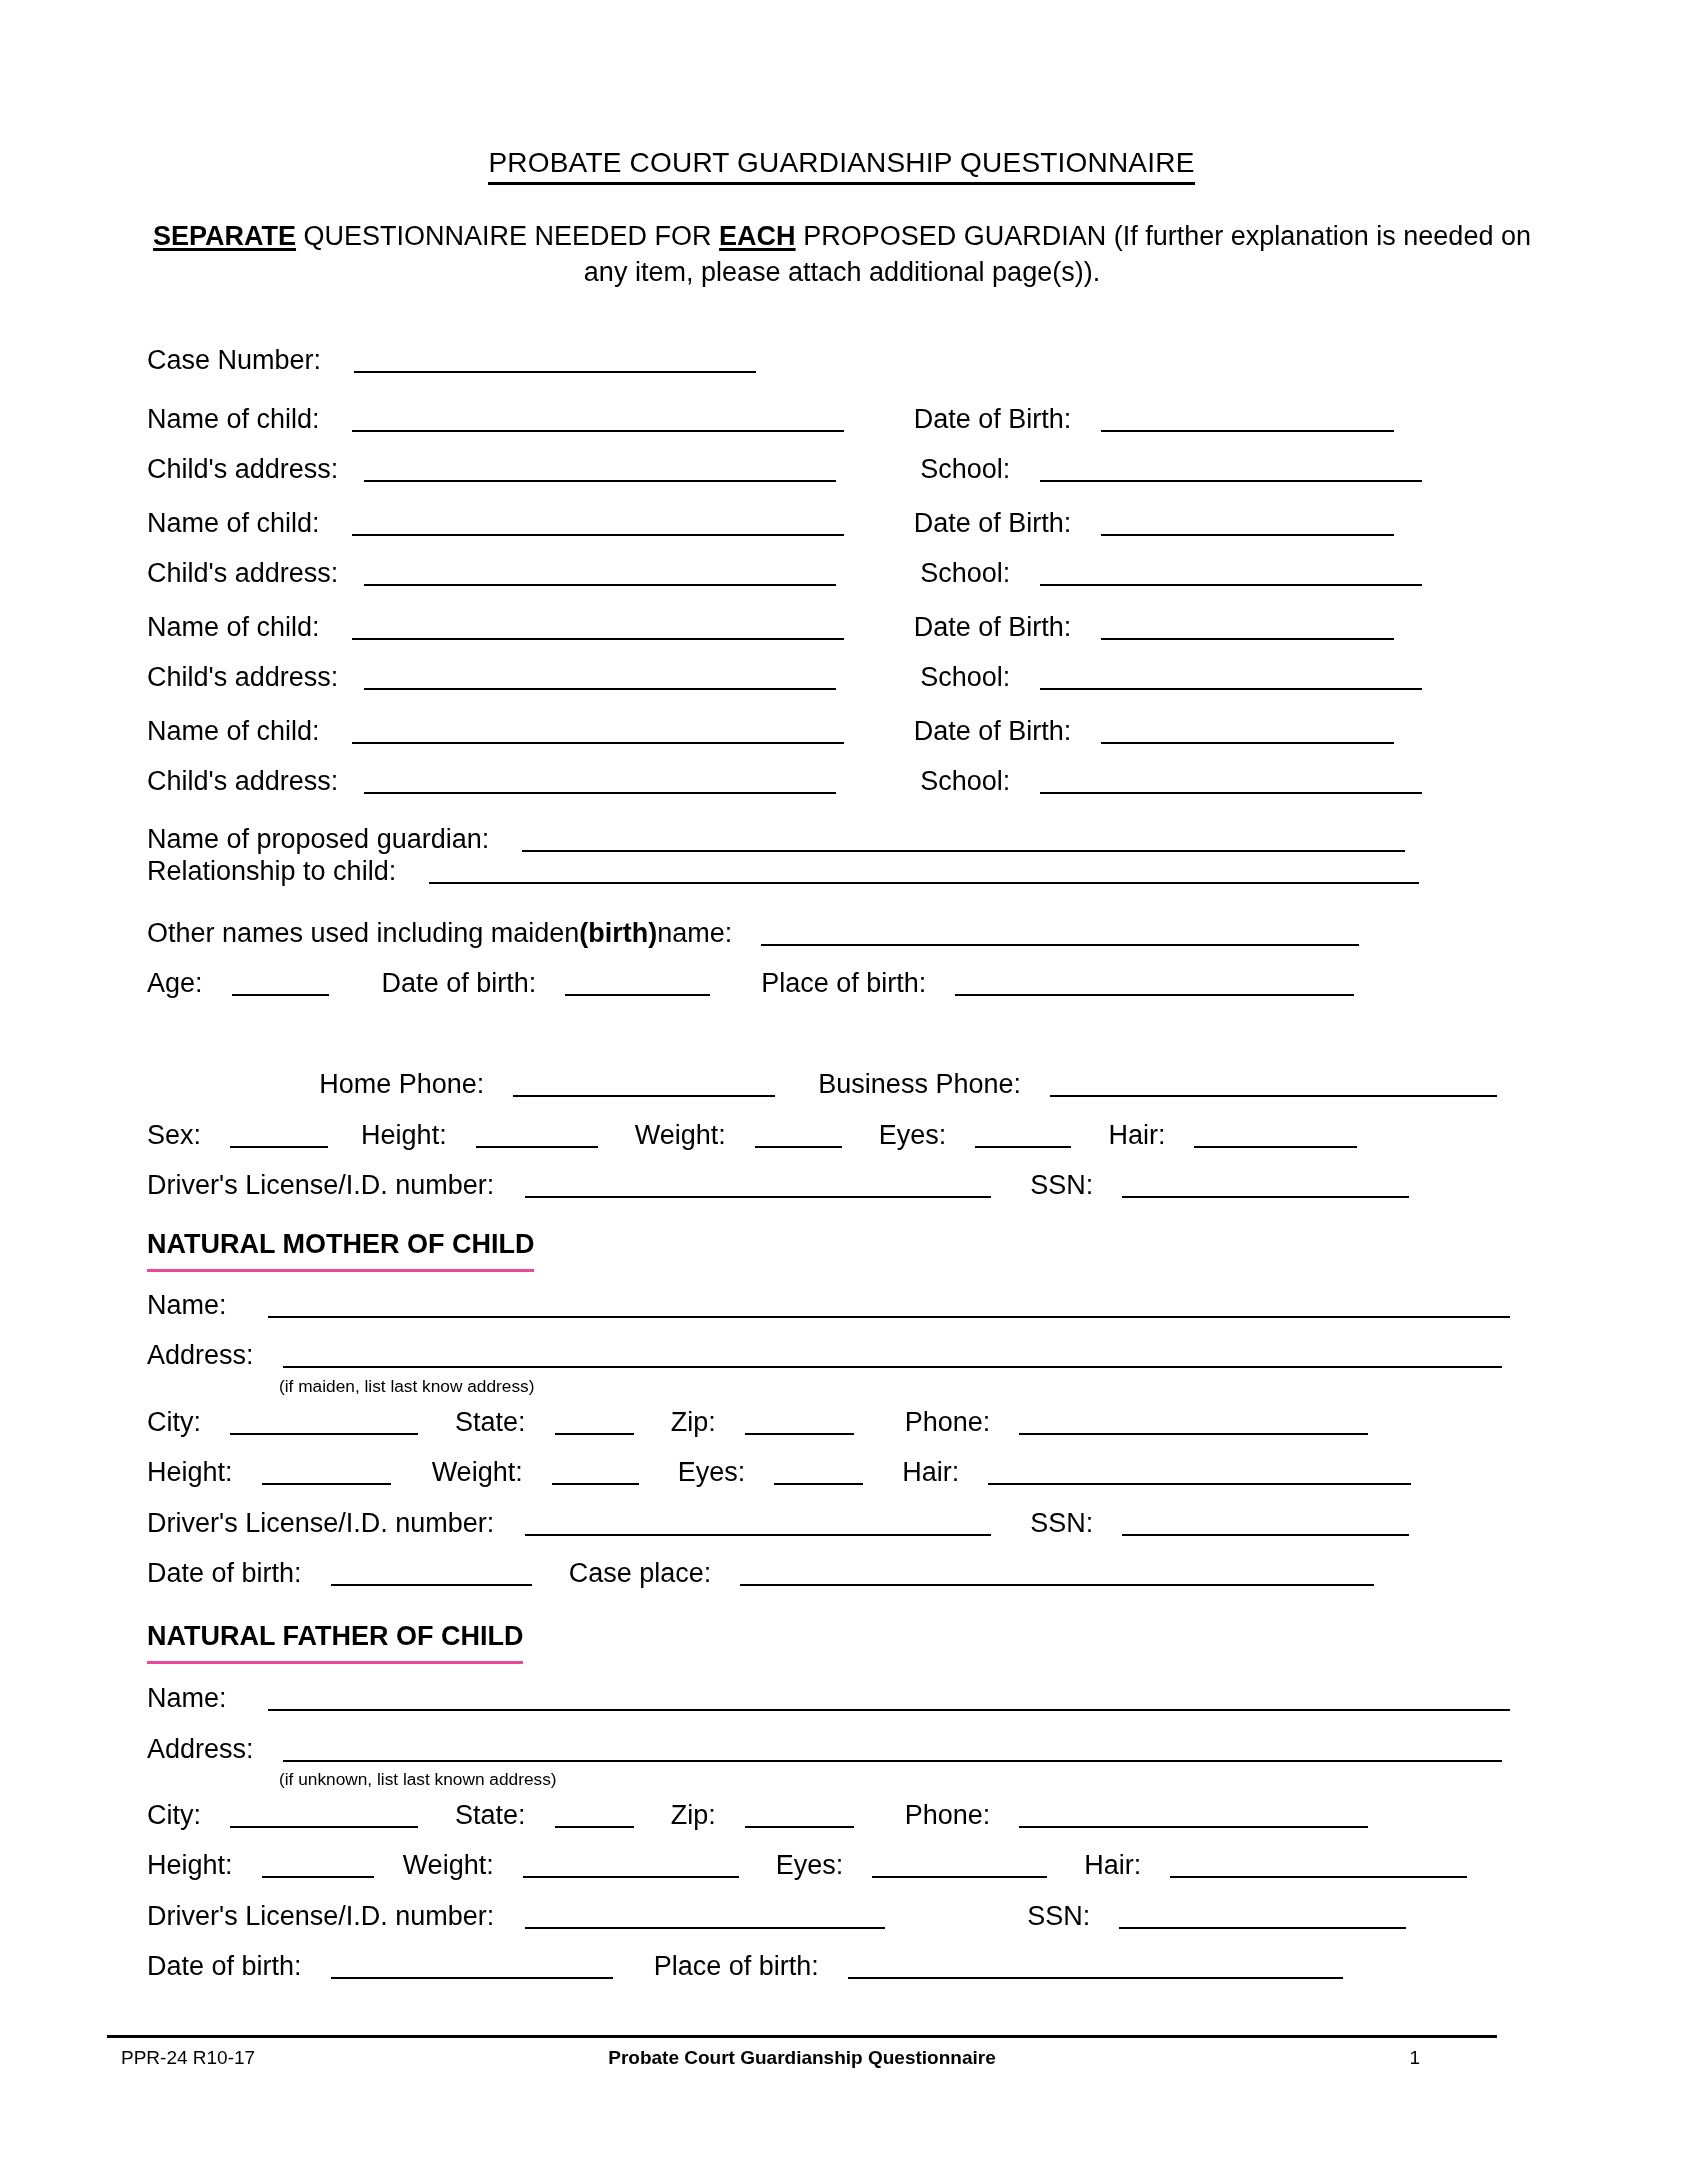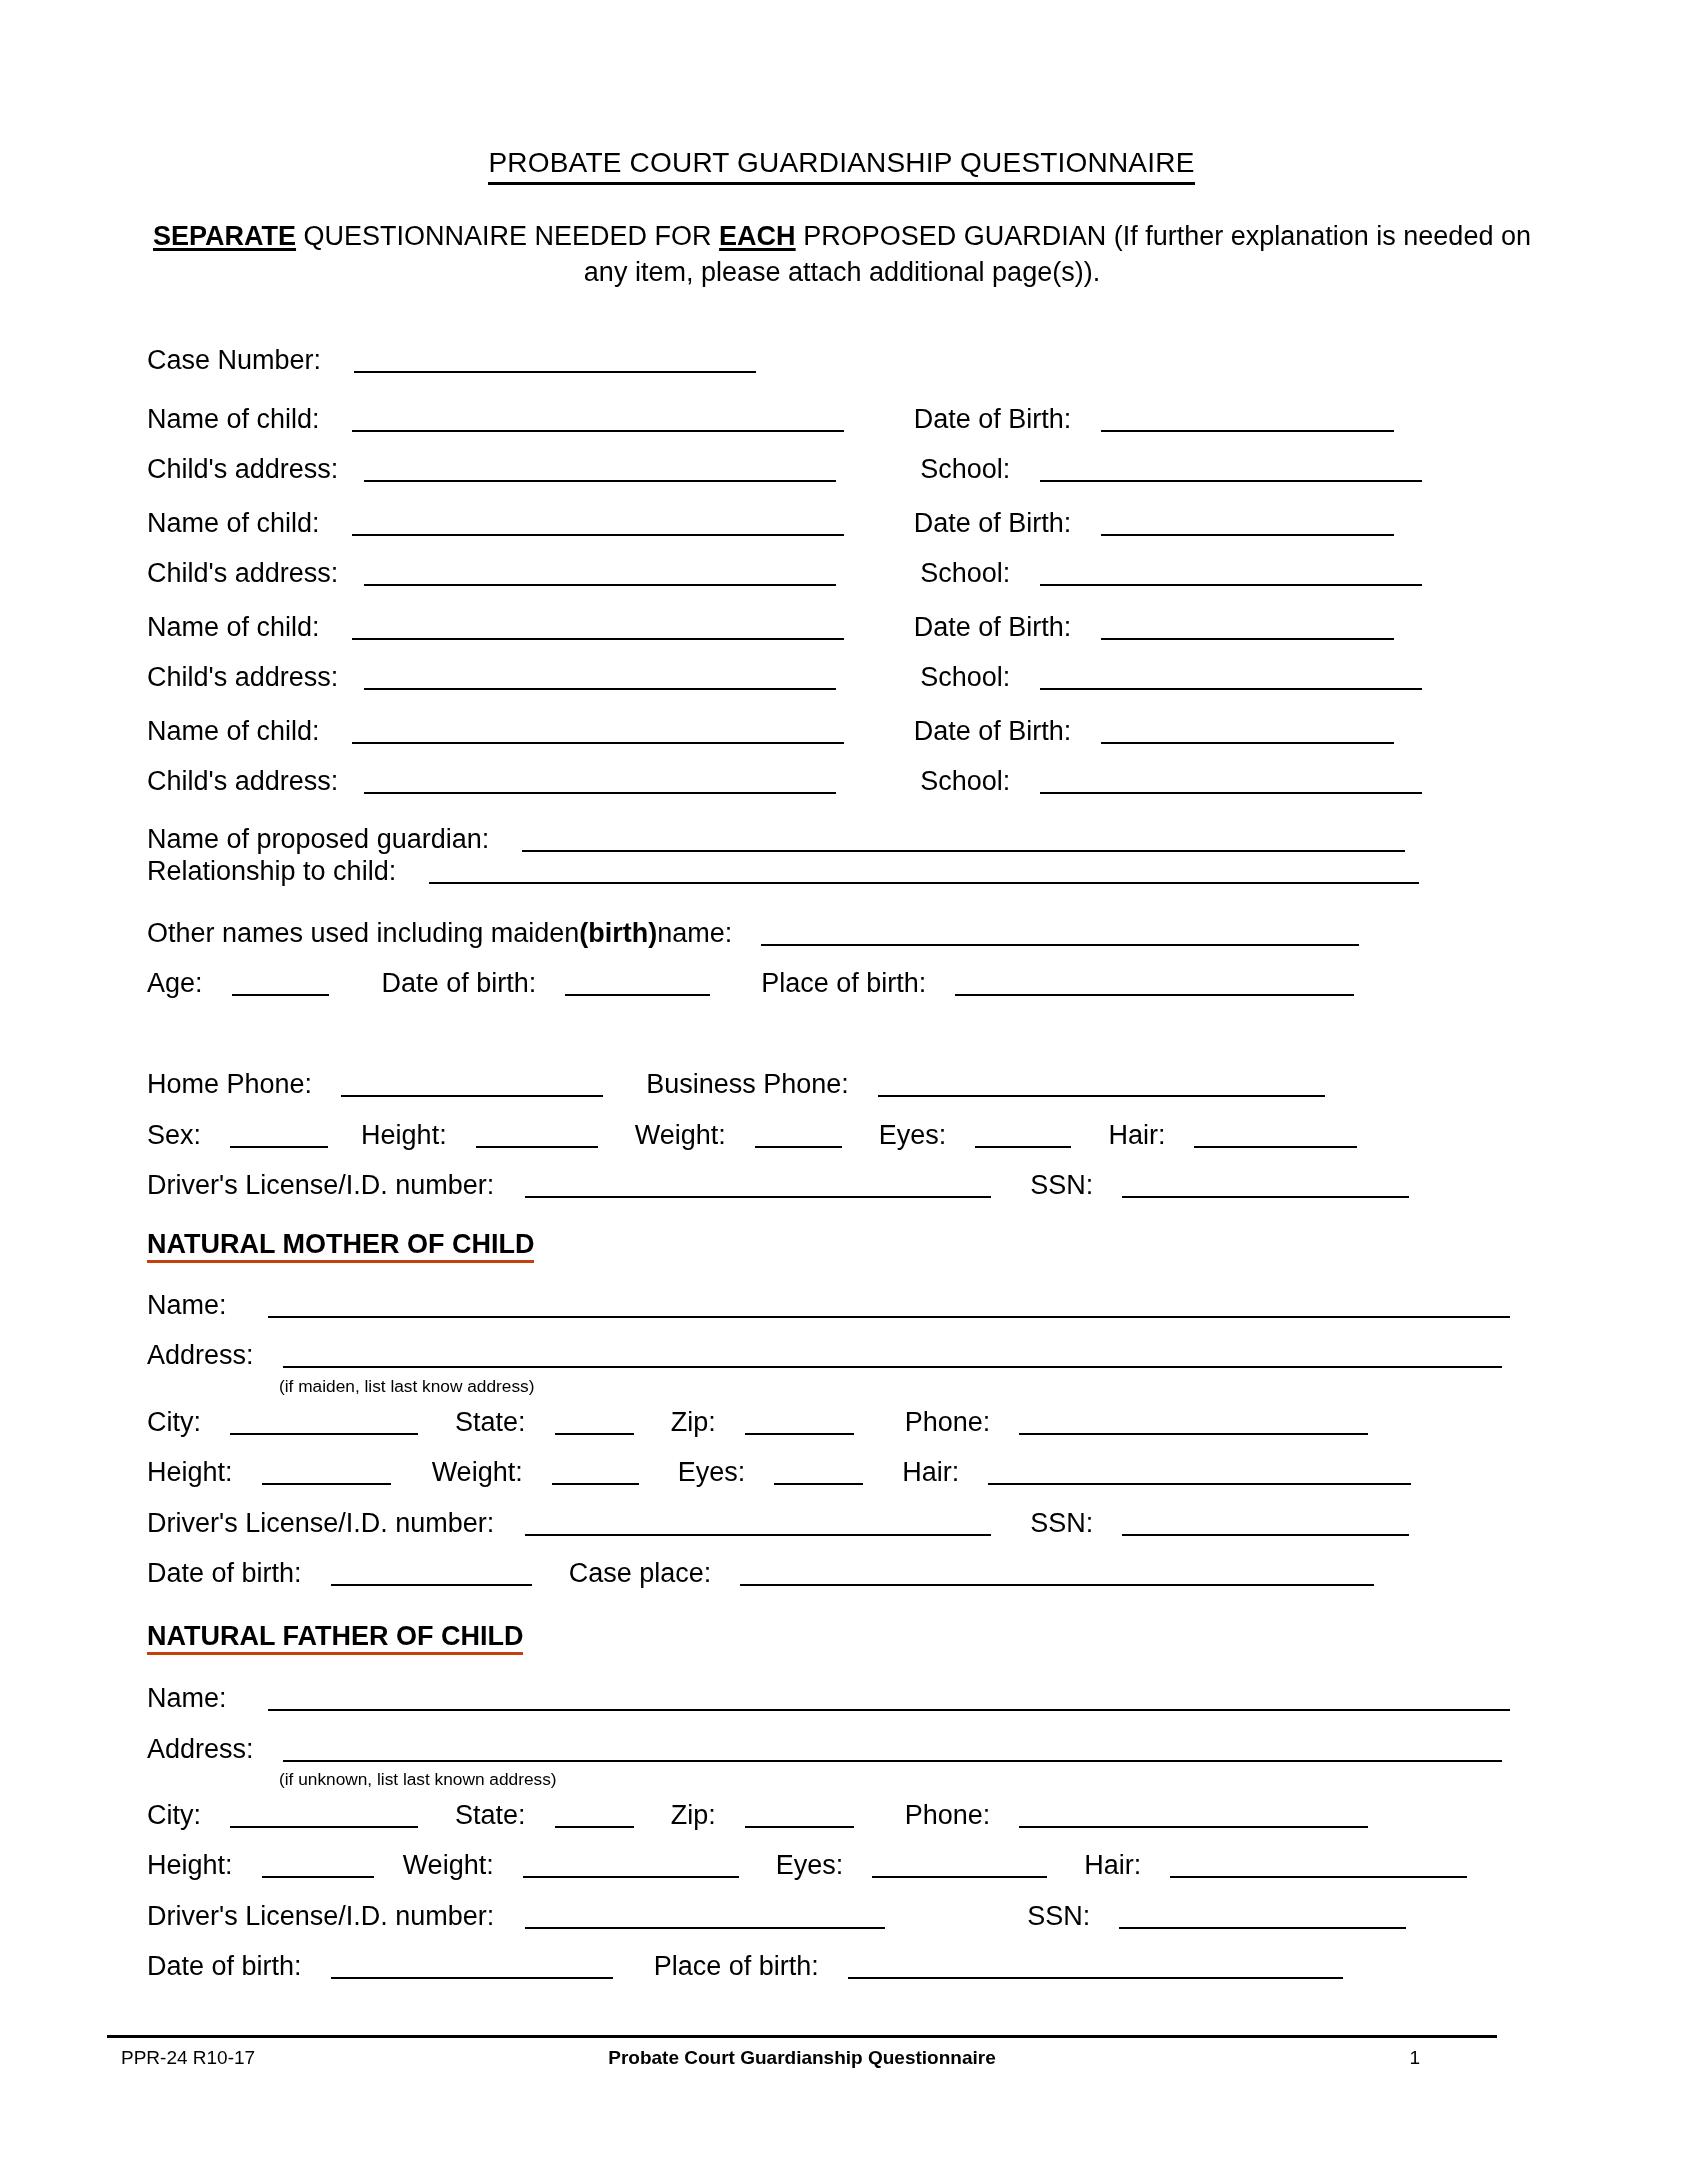--- a/index.html
+++ b/index.html
@@ -81,22 +81,22 @@
 
   
   .sec-head {
     position: absolute;
     left: 147px;
     font-size: 27px;
     font-weight: bold;
     white-space: nowrap;
   }
   .sec-head span.u {
-    border-bottom: 3px solid #c2410c;
-    padding-bottom: 1px;
+    border-bottom: 3px solid #ec4899;
+    padding-bottom: 10px;
   }
 
   .note {
     position: absolute;
     font-size: 17.3px;
     white-space: nowrap;
   }
 
   
   .footer-rule {
@@ -246,21 +246,21 @@
     <span class="lbl">Date of birth:</span>
     <span class="gap" style="width:14px;"></span>
     <span class="fill" style="width:145px;"></span>
     <span class="gap" style="width:36px;"></span>
     <span class="lbl">Place of birth:</span>
     <span class="gap" style="width:14px;"></span>
     <span class="fill" style="width:399px;"></span>
   </div>
 
 
-  <div class="row" style="top:1069px;">
+  <div class="row" style="top:1069px;text-align:right;">
     <span class="lbl">Home Phone:</span>
     <span class="gap" style="width:14px;"></span>
     <span class="fill" style="width:262px;"></span>
     <span class="gap" style="width:28px;"></span>
     <span class="lbl">Business Phone:</span>
     <span class="gap" style="width:14px;"></span>
     <span class="fill" style="width:447px;"></span>
   </div>
 
   <div class="row" style="top:1120px;">

